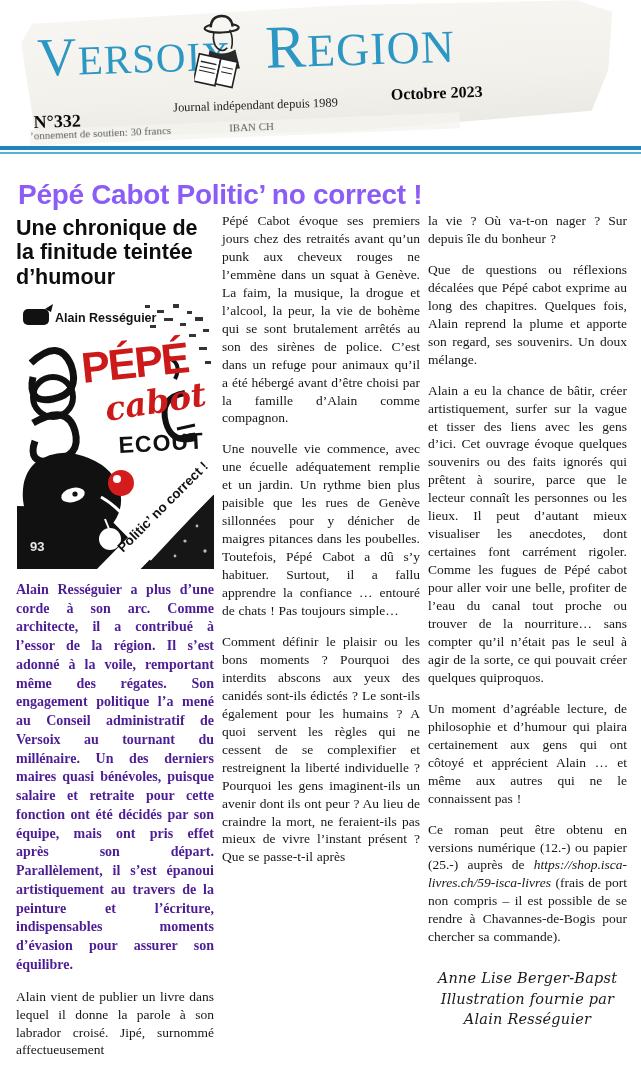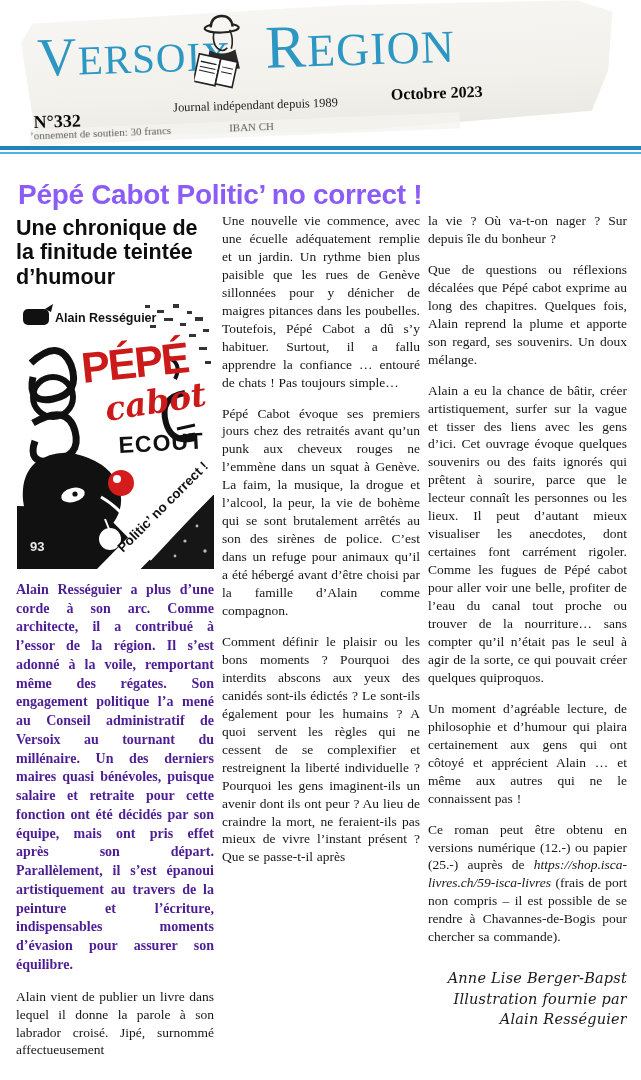--- a/index.html
+++ b/index.html
@@ -56,21 +56,21 @@
     font-family:"Liberation Sans",sans-serif;font-weight:bold;
     font-size:21.5px;line-height:1.13;margin:4px 0 12px 0;color:#0d0d0d;
   }
   .lead{
     font-weight:bold;font-size:14px !important;line-height:1.34 !important;
     word-spacing:1.6px !important;margin-top:12px !important;color:#4c1d95;
   }
   .cover{display:block;margin:0 auto;}
   .url-italic{font-style:italic;}
   .signature{
-    margin-top:22px;text-align:right;font-family:"DejaVu Serif",serif;
+    margin-top:22px;text-align:center;font-family:"DejaVu Serif",serif;
     font-style:italic;font-size:14.5px;line-height:1.4;color:#1a1a1a;letter-spacing:.2px;
   }
 </style>
 </head>
 <body>
 
 <div class="clipping">
   <div class="mast-title mast-left">VERSOIX</div>
 
   <svg class="reader" width="58" height="80" viewBox="0 0 58 80">
@@ -169,22 +169,22 @@
       <text transform="translate(106,252) rotate(-45)" font-family="Liberation Sans, sans-serif" font-size="13.5" font-weight="bold" fill="#111">Politic’ no correct !</text>
 
       <text x="13" y="250" font-family="Liberation Sans, sans-serif" font-size="13" font-weight="bold" fill="#e9e9e9">93</text>
     </svg>
 
     <p class="lead">Alain Rességuier a plus d’une corde à son arc. Comme architecte, il a contribué à l’essor de la région. Il s’est adonné à la voile, remportant même des régates. Son engagement politique l’a mené au Conseil administratif de Versoix au tournant du millénaire. Un des derniers maires quasi bénévoles, puisque salaire et retraite pour cette fonction ont été décidés par son équipe, mais ont pris effet après son départ. Parallèlement, il s’est épanoui artistiquement au travers de la peinture et l’écriture, indispensables moments d’évasion pour assurer son équilibre.</p>
     <p>Alain vient de publier un livre dans lequel il donne la parole à son labrador croisé. Jipé, surnommé affectueusement</p>
   </div>
 
   <div class="col">
+    <p>Pépé Cabot évoque ses premiers jours chez des retraités avant qu’un punk aux cheveux rouges ne l’emmène dans un squat à Genève. La faim, la musique, la drogue et l’alcool, la peur, la vie de bohème qui se sont brutalement arrêtés au son des sirènes de police. C’est dans un refuge pour animaux qu’il a été hébergé avant d’être choisi par la famille d’Alain comme compagnon.</p>
     <p>Une nouvelle vie commence, avec une écuelle adéquatement remplie et un jardin. Un rythme bien plus paisible que les rues de Genève sillonnées pour y dénicher de maigres pitances dans les poubelles. Toutefois, Pépé Cabot a dû s’y habituer. Surtout, il a fallu apprendre la confiance … entouré de chats ! Pas toujours simple…</p>
-    <p>Pépé Cabot évoque ses premiers jours chez des retraités avant qu’un punk aux cheveux rouges ne l’emmène dans un squat à Genève. La faim, la musique, la drogue et l’alcool, la peur, la vie de bohème qui se sont brutalement arrêtés au son des sirènes de police. C’est dans un refuge pour animaux qu’il a été hébergé avant d’être choisi par la famille d’Alain comme compagnon.</p>
     <p>Comment définir le plaisir ou les bons moments ? Pourquoi des interdits abscons aux yeux des canidés sont-ils édictés ? Le sont-ils également pour les humains ? A quoi servent les règles qui ne cessent de se complexifier et restreignent la liberté individuelle ? Pourquoi les gens imaginent-ils un avenir dont ils ont peur ? Au lieu de craindre la mort, ne feraient-ils pas mieux de vivre l’instant présent ? Que se passe-t-il après</p>
   </div>
 
   <div class="col">
     <p>la vie ? Où va-t-on nager ? Sur depuis île du bonheur ?</p>
     <p>Que de questions ou réflexions décalées que Pépé cabot exprime au long des chapitres. Quelques fois, Alain reprend la plume et apporte son regard, ses souvenirs. Un doux mélange.</p>
     <p>Alain a eu la chance de bâtir, créer artistiquement, surfer sur la vague et tisser des liens avec les gens d’ici. Cet ouvrage évoque quelques souvenirs ou des faits ignorés qui prêtent à sourire, parce que le lecteur connaît les personnes ou les lieux. Il peut d’autant mieux visualiser les anecdotes, dont certaines font carrément rigoler. Comme les fugues de Pépé cabot pour aller voir une belle, profiter de l’eau du canal tout proche ou trouver de la nourriture… sans compter qu’il n’était pas le seul à agir de la sorte, ce qui pouvait créer quelques quiproquos.</p>
     <p>Un moment d’agréable lecture, de philosophie et d’humour qui plaira certainement aux gens qui ont côtoyé et apprécient Alain … et même aux autres qui ne le connaissent pas !</p>
     <p><span>Ce roman peut être obtenu en versions numérique (12.-) ou papier (25.-) auprès de </span><span class="url-italic">https://shop.isca-livres.ch/59-isca-livres</span><span> (frais de port non compris – il est possible de se rendre à Chavannes-de-Bogis pour chercher sa commande).</span></p>
     <div class="signature">

